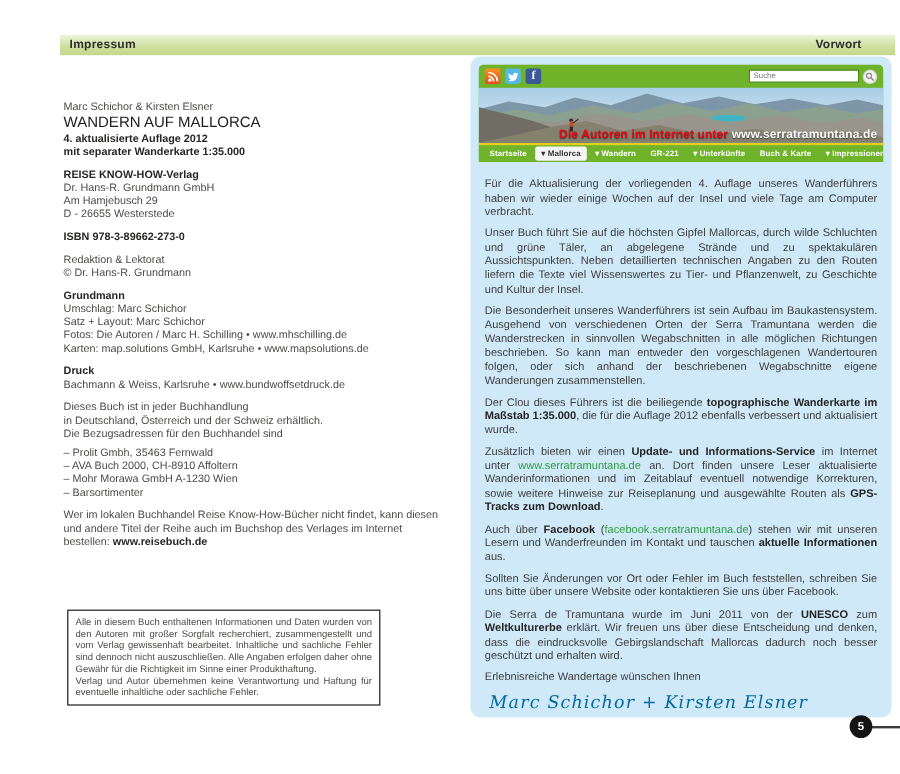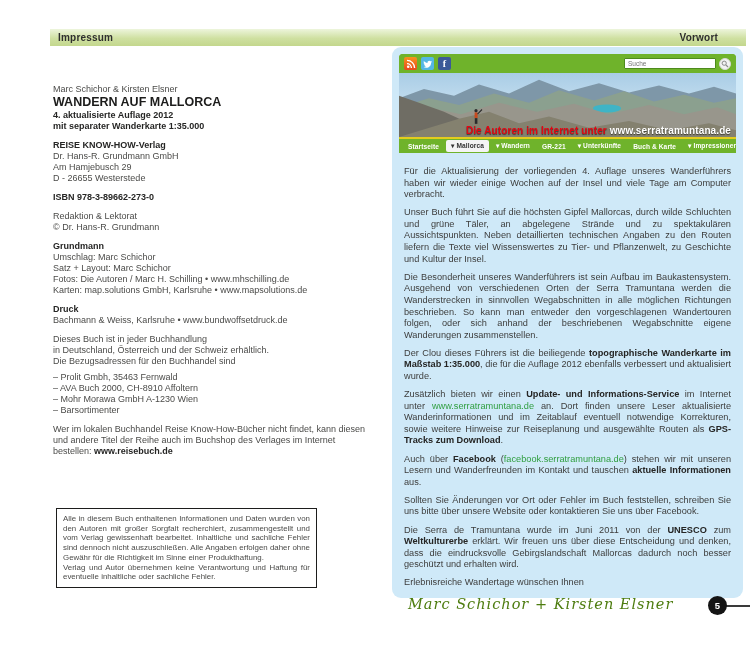--- a/index.html
+++ b/index.html
@@ -13,21 +13,21 @@
     background:linear-gradient(#edf5dc 0%, #cfe0a1 55%, #c3d78d 100%);
     display:flex; align-items:center; justify-content:space-between;
   }
   .header-bar .hleft { font-size:10px; font-weight:bold; color:#2e2e2d; padding-left:8px; letter-spacing:.2px; }
   .header-bar .hright { font-size:10px; font-weight:bold; color:#2e2e2d; padding-right:28px; letter-spacing:.2px; }
 
   
   .left-col { position:absolute; left:53px; top:84px; width:322px; color:#4b4b49; font-size:9px; line-height:11px; }
   .left-col .blk { margin-bottom:8px; }
   .left-col .b  { font-weight:bold; color:#262625; }
-  .title { font-size:12.5px; font-weight:bold; color:#1c1c1b; line-height:15px; }
+  .title { font-size:12.5px; font-weight:normal; color:#1c1c1b; line-height:15px; }
   .subbold { font-weight:bold; color:#262625; }
 
   .disclaimer-box {
     position:absolute; left:56px; top:508px; width:261px;
     border:1px solid #1d1d1c; padding:5px 6px;
     font-size:7.9px; line-height:9.7px; color:#4b4b49; text-align:justify;
   }
   .disclaimer-box p { margin:0; }
 
   
@@ -46,21 +46,21 @@
   .soc.fb  { background:#3b5998; color:#fff; font-weight:bold; font-size:10px; font-family:"Liberation Serif", serif; }
   .tool-spacer { flex:1; }
   .search-input {
     width:92px; height:11px; background:#fff; border:1px solid #4e8b1d; border-radius:1px;
     font-size:6.5px; color:#999; padding:0 3px; font-family:"Liberation Sans", sans-serif;
   }
   .search-btn {
     width:12px; height:12px; border-radius:50%; background:#f2f2f2; border:1px solid #d7d7d7;
     margin-left:3px; display:flex; align-items:center; justify-content:center;
   }
-  .photo { position:relative; height:64px; }
+  .photo { position:relative; height:46px; }
   .photo svg.pan { display:block; width:100%; height:100%; }
   .photo-caption {
     position:absolute; right:5px; bottom:1px; font-size:10px; font-weight:bold; white-space:nowrap;
     text-shadow:0 1px 1px rgba(0,0,0,.55); letter-spacing:.1px;
   }
   .photo-caption .cap-red { color:#e30613; }
   .photo-caption .cap-white { color:#ffffff; }
   .site-nav {
     height:16px; background:#6fb32b; border-top:2px solid #e3cd1d;
     display:flex; align-items:center; padding:0 4px; gap:2px;
@@ -74,21 +74,21 @@
   
   .fw-text { padding:13px 12px 0 12px; }
   .fw-p {
     font-size:9.2px; line-height:11.6px; color:#3d3d3c; text-align:justify; margin-bottom:6.5px;
   }
   .fw-p .b { font-weight:bold; color:#252524; }
   .fw-p .link { color:#2f9e3f; }
   .signature {
     margin:5px 0 0 16px;
     font-family:"DejaVu Serif", serif; font-style:italic;
-    font-size:14.5px; color:#4d7c0f; letter-spacing:1px;
+    font-size:14.5px; color:#0369a1; letter-spacing:1px;
   }
 
   
   .pagenum-wrap { position:absolute; right:0; top:596px; width:42px; height:20px; }
   .pagenum-line { position:absolute; right:0; top:9px; width:24px; height:2px; background:#3a3a3a; }
   .pagenum {
     position:absolute; left:0; top:0; width:19px; height:19px; border-radius:50%;
     background:#141414; color:#fff; font-size:9.5px; font-weight:bold;
     display:flex; align-items:center; justify-content:center;
   }

